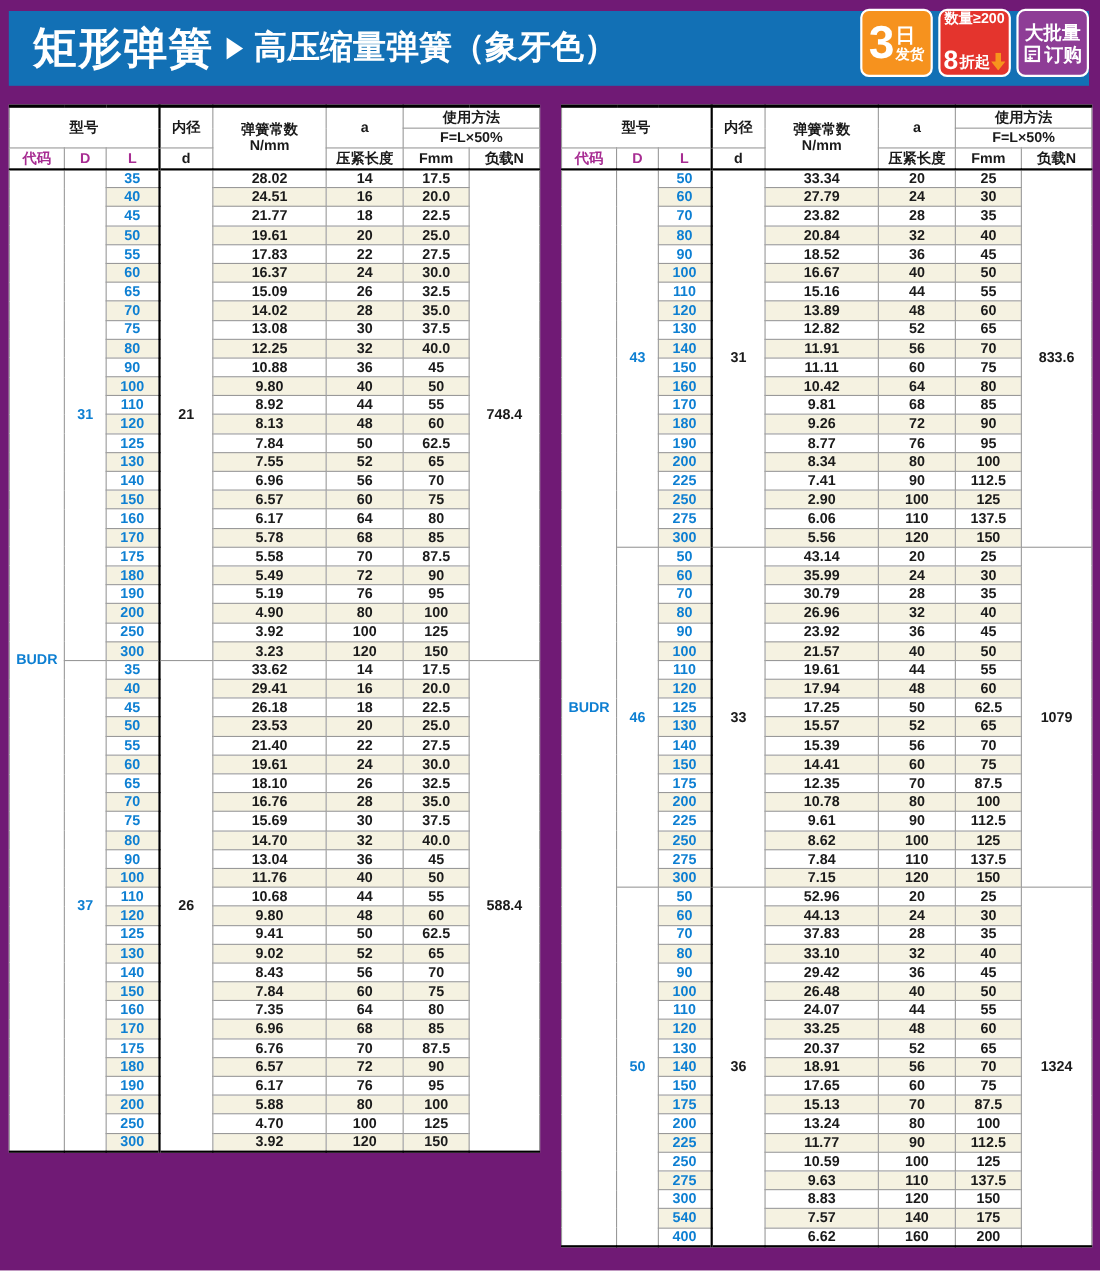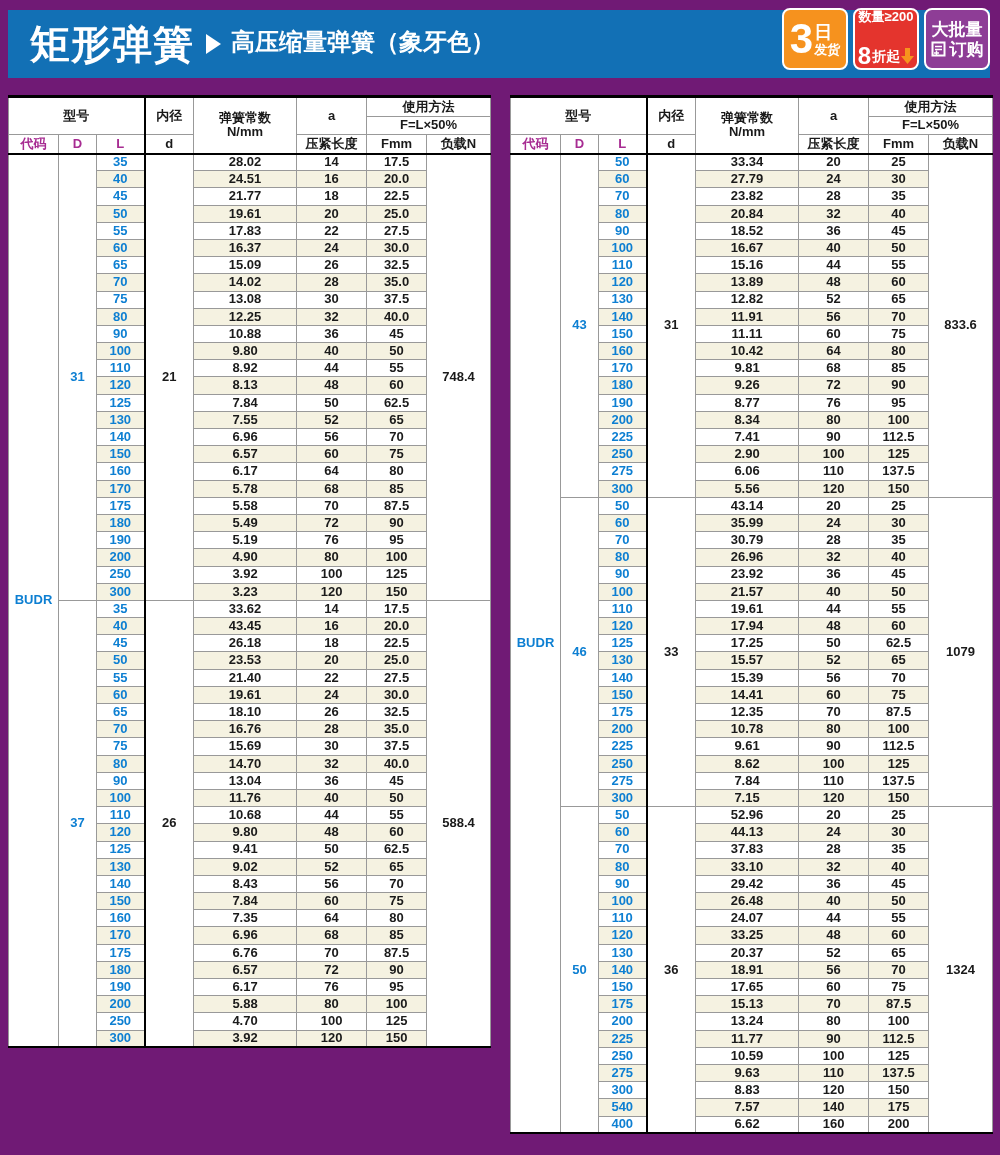--- a/index.html
+++ b/index.html
@@ -7,21 +7,21 @@
   body { font-family:"Liberation Sans","DejaVu Sans",sans-serif; }
   .page { position:relative; width:1000px; height:1155px; background:#701a75; overflow:hidden; }
 
   
   .banner { position:absolute; left:8px; top:10px; width:982px; height:68px;
             background:#1270b5; display:flex; align-items:center; padding-left:22px; }
   .title-main { color:#fff; font-weight:bold; font-size:40px; line-height:1; letter-spacing:1px; }
   .title-arrow { width:0; height:0; border-left:15px solid #fff;
                  border-top:10px solid transparent; border-bottom:10px solid transparent;
                  margin:0 10px 0 12px; }
-  .title-sub { color:#fff; font-weight:bold; font-size:24px; line-height:1;font-family:Liberation Mono, monospace; }
+  .title-sub { color:#fff; font-weight:bold; font-size:30px; line-height:1; }
 
   .badges { position:absolute; top:8px; right:10px; display:flex; gap:5px; }
   .badge { width:66px; height:62px; border:2px solid #fff; border-radius:8px;
            color:#fff; font-weight:bold; display:flex; flex-direction:column;
            align-items:center; justify-content:center; line-height:1; }
   .badge.orange { background:#f6921e; flex-direction:row; align-items:center; }
   .b1-num { font-size:42px; }
   .b1-col { display:flex; flex-direction:column; align-items:flex-start; margin-left:1px; }
   .b1-day { font-size:18px; margin-bottom:2px; }
   .b1-ship { font-size:13px; }
@@ -298,21 +298,21 @@
           <td class="blue" rowspan="26">37</td>
           <td class="blue">35</td>
           <td class="thickleft" rowspan="26">26</td>
           <td>33.62</td>
           <td>14</td>
           <td>17.5</td>
           <td rowspan="26">588.4</td>
         </tr>
         <tr>
           <td class="blue">40</td>
-          <td>43.45</td>
+          <td>29.41</td>
           <td>16</td>
           <td>20.0</td>
         </tr>
         <tr>
           <td class="blue">45</td>
           <td>26.18</td>
           <td>18</td>
           <td>22.5</td>
         </tr>
         <tr>

